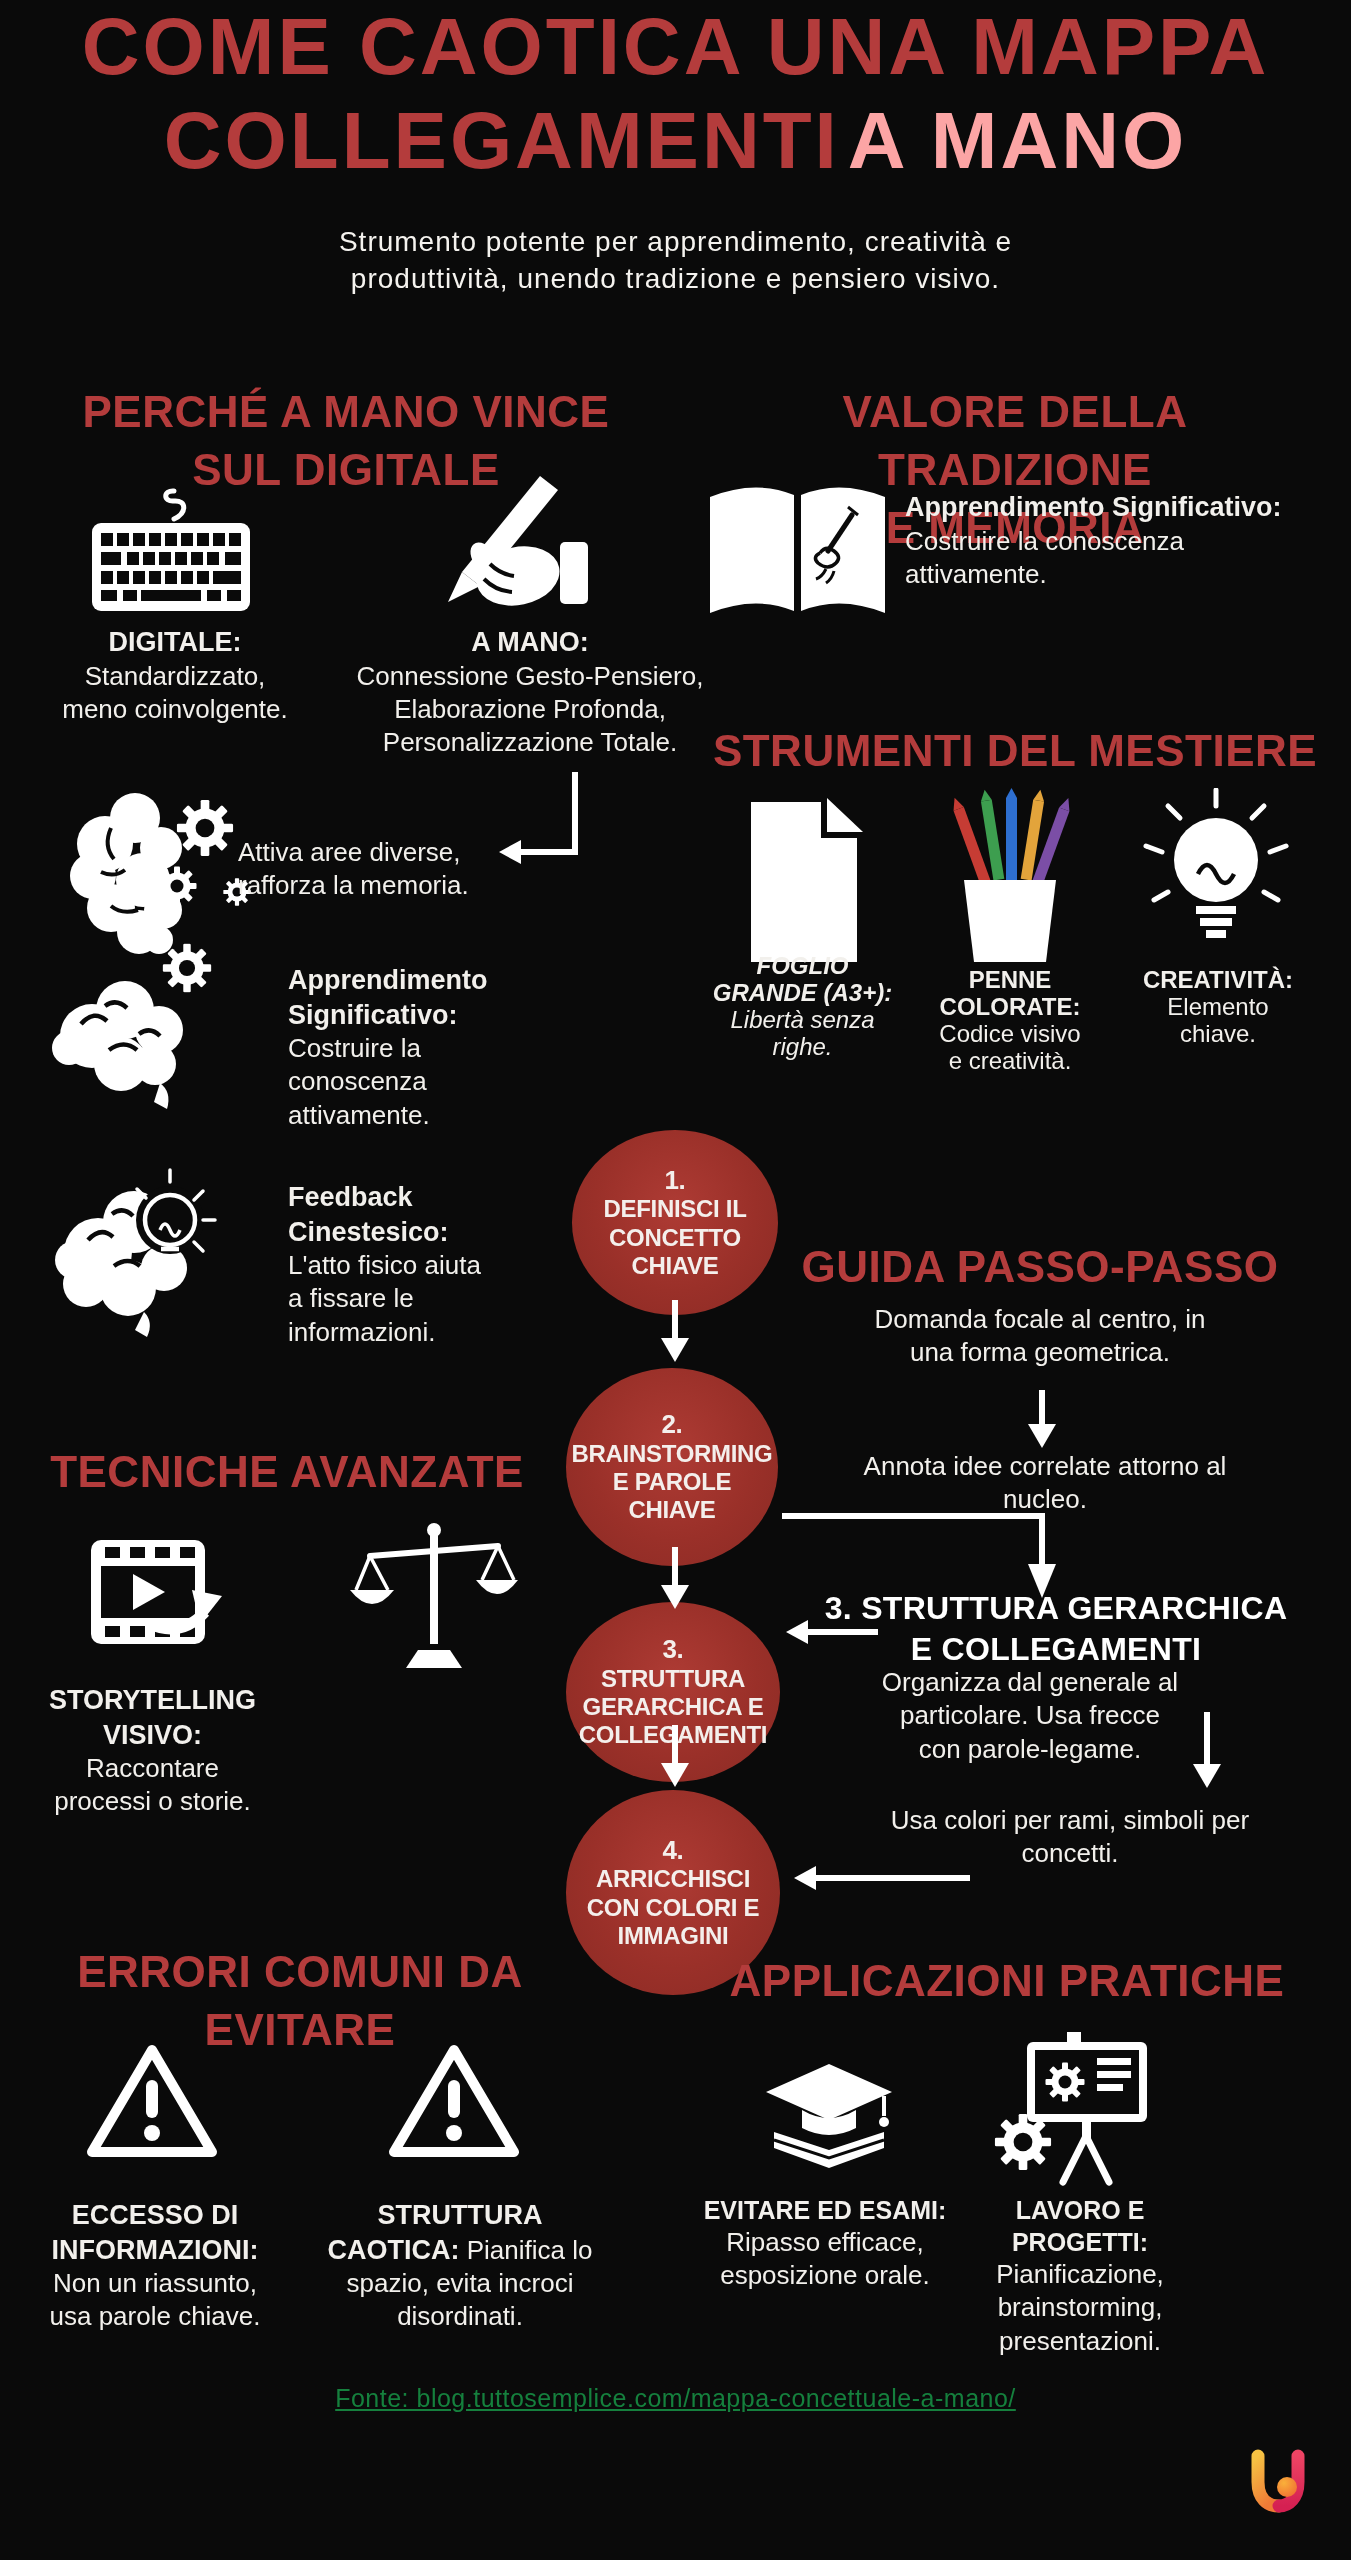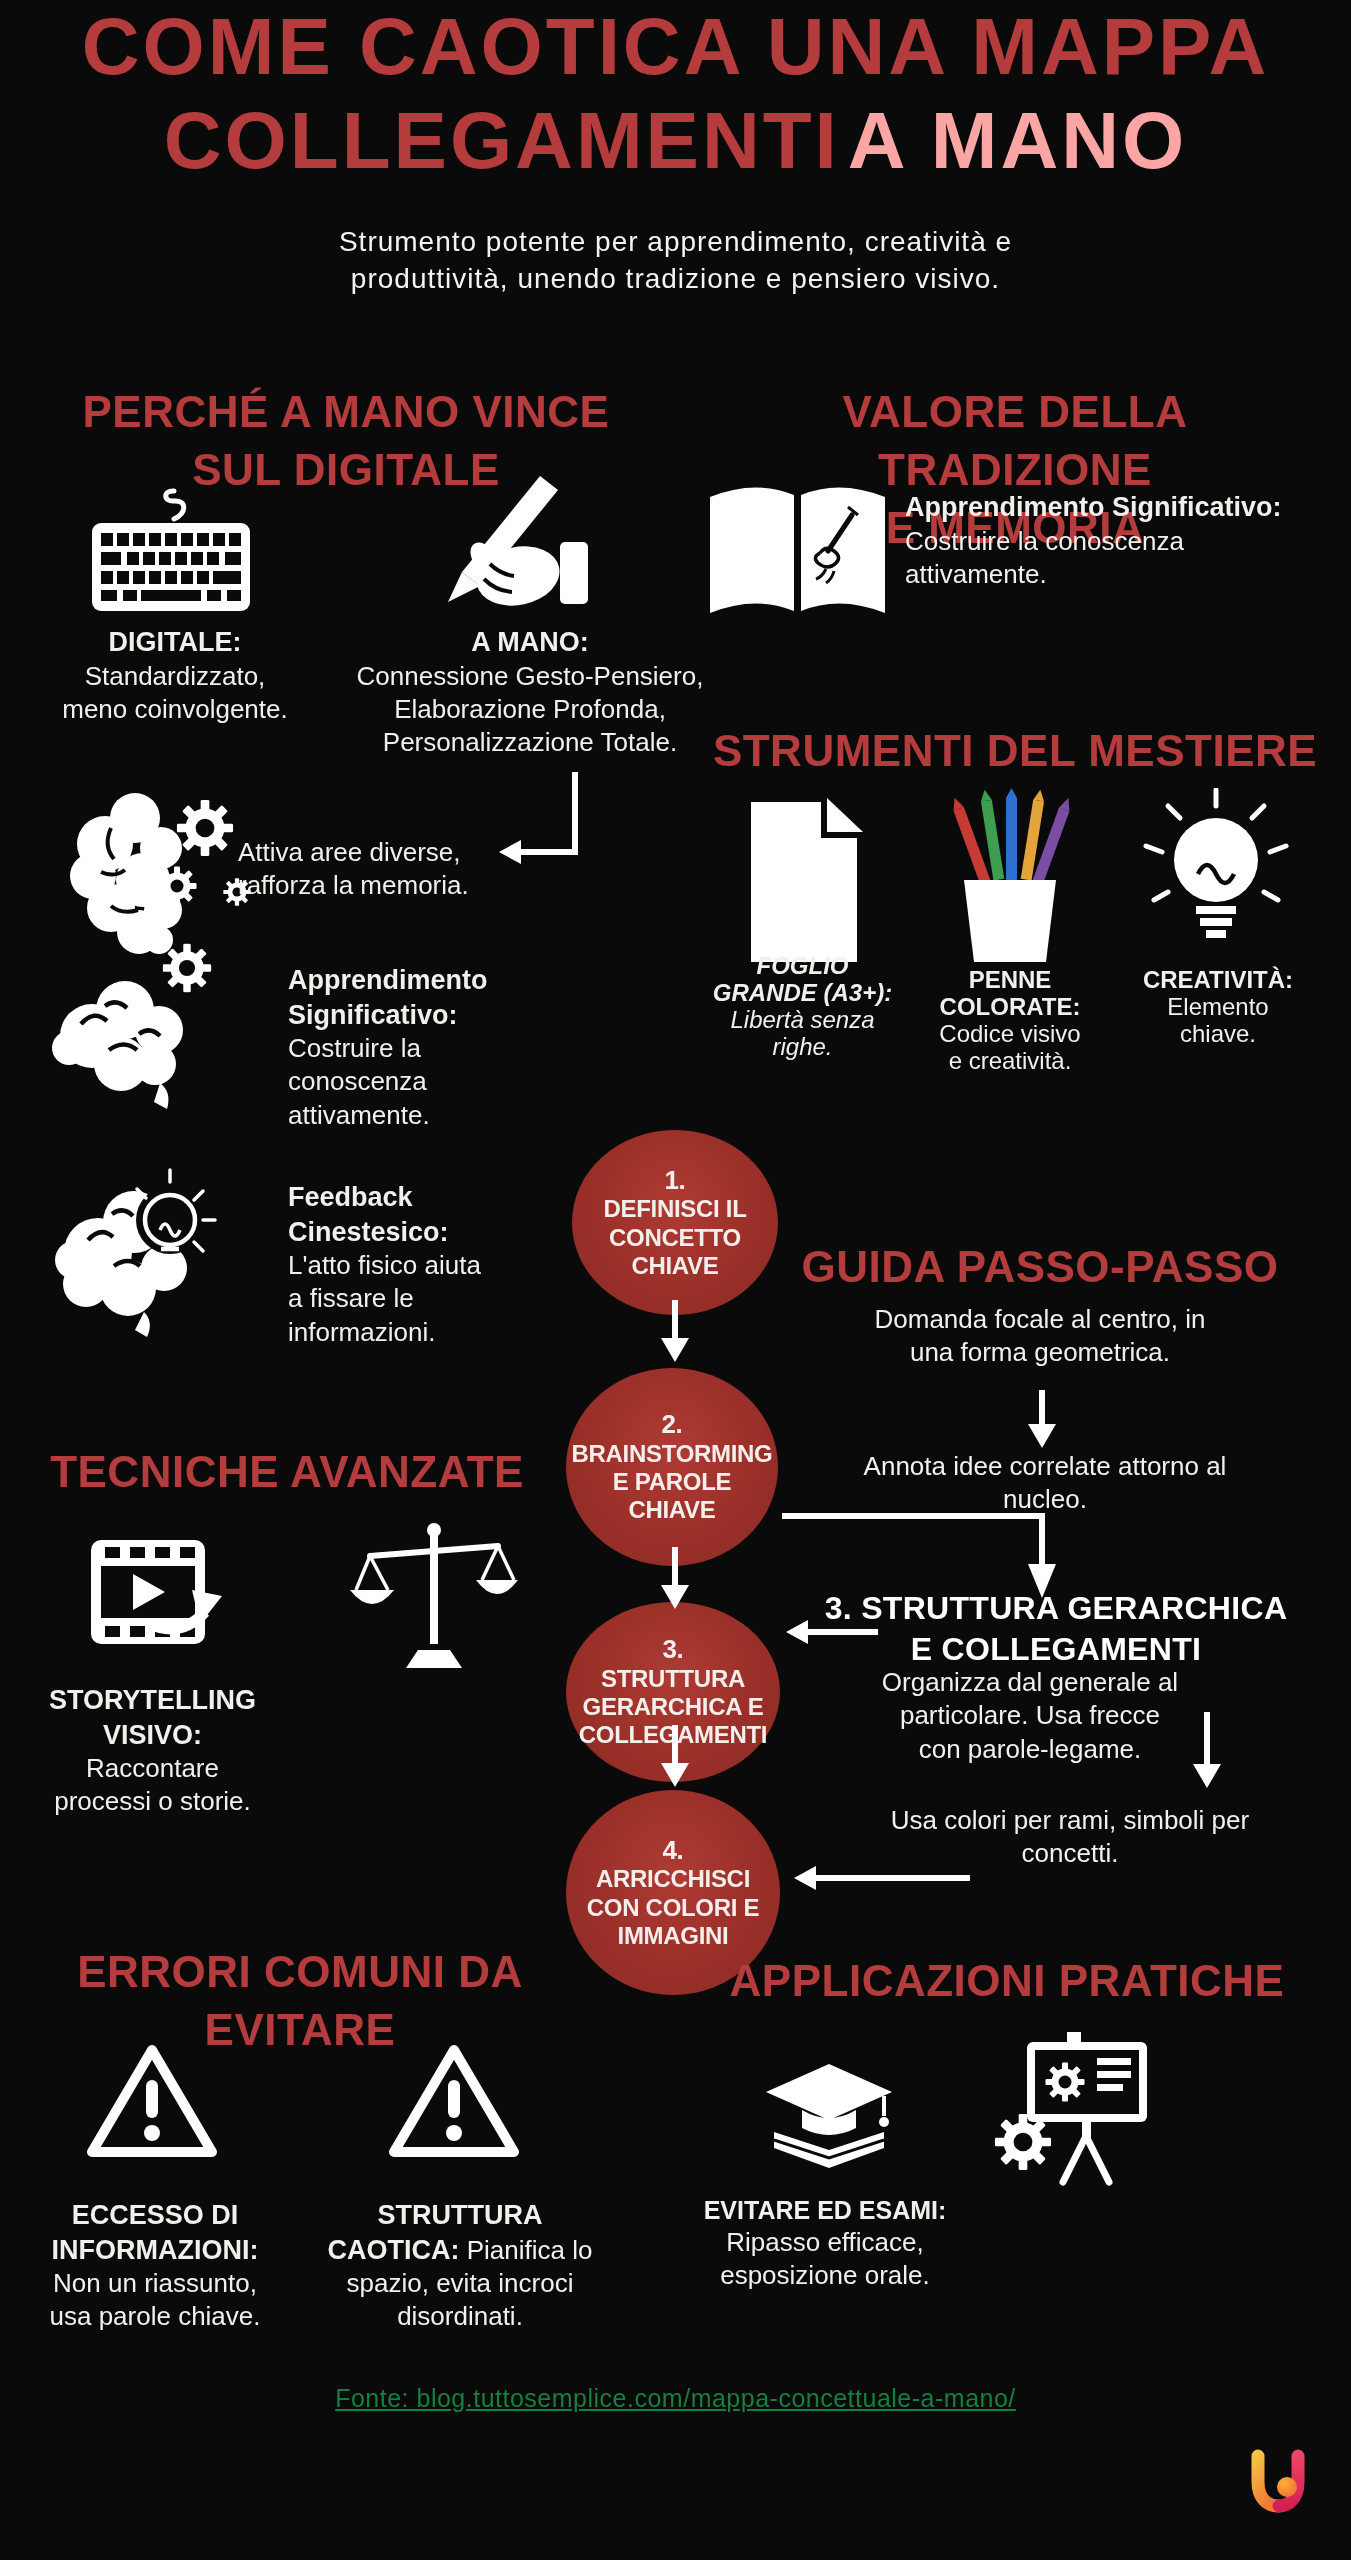--- a/index.html
+++ b/index.html
@@ -412,20 +412,24 @@
     <use href="#gear" x="-40" y="-40" width="80" height="80" transform="translate(80,52) scale(0.5)"></use>
     <rect x="97" y="92" width="9" height="16" fill="#fff"></rect>
     <path d="M101 106 L78 152 M101 106 L124 152" stroke="#fff" stroke-width="7" stroke-linecap="round"></path>
     <use href="#gear" x="-40" y="-40" width="80" height="80" transform="translate(38,112) scale(0.72)"></use>
   </svg>
 
   <div class="abs body center" style="left:690px;top:2194px;width:270px;">
     <div class="bold" style="font-size:25px;">EVITARE ED ESAMI:</div>
     <div>Ripasso efficace,<br>esposizione orale.</div>
   </div>
+  <div class="abs body center" style="left:945px;top:2194px;width:270px;">
+    <div class="bold" style="font-size:25px;">LAVORO E PROGETTI:</div>
+    <div>Pianificazione,<br>brainstorming,<br>presentazioni.</div>
+  </div>
 
   <div class="abs footer-text" style="left:0;top:2384px;width:1351px;">Fonte: blog.tuttosemplice.com/mappa-concettuale-a-mano/</div>
 
   <svg class="abs" style="left:1240px;top:2448px;" width="76" height="76" viewBox="0 0 76 76">
     <defs>
       <linearGradient id="lgL" x1="0" y1="0" x2="0.4" y2="1">
         <stop offset="0" stop-color="#f6c243"></stop>
           <stop offset="1" stop-color="#ef7a36"></stop>
       </linearGradient>
       <linearGradient id="lgR" x1="0" y1="0" x2="0" y2="1">

